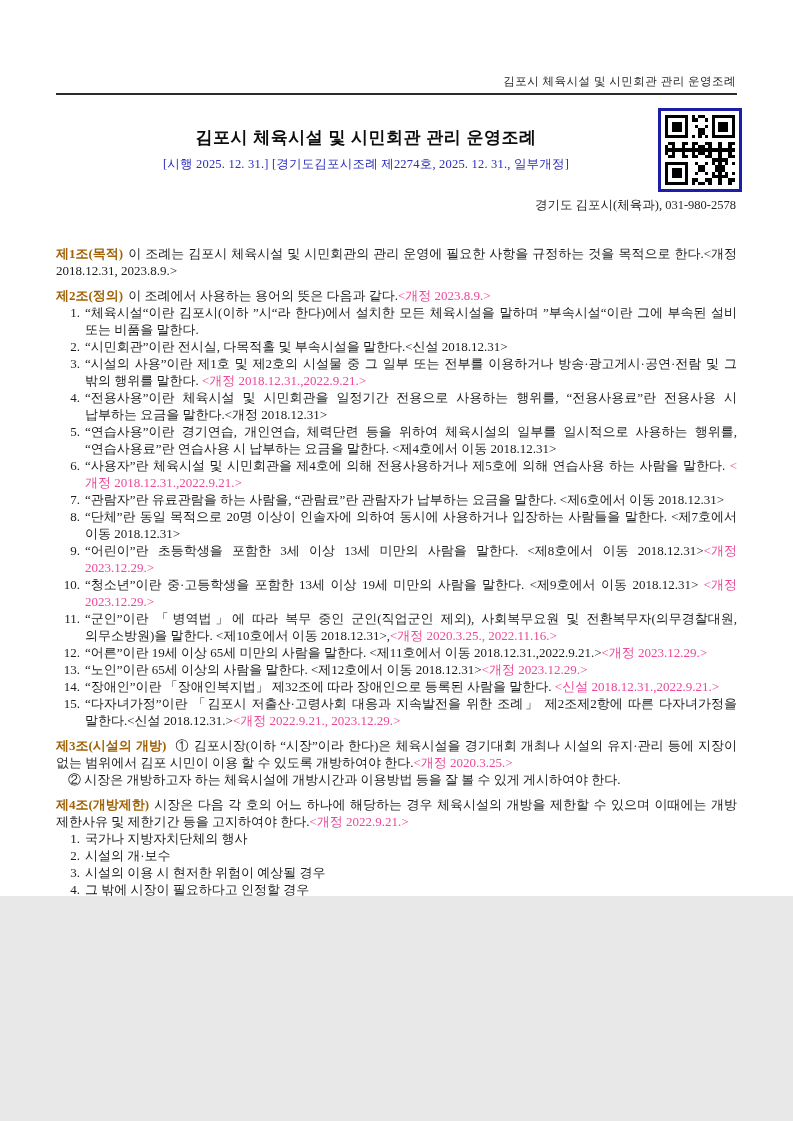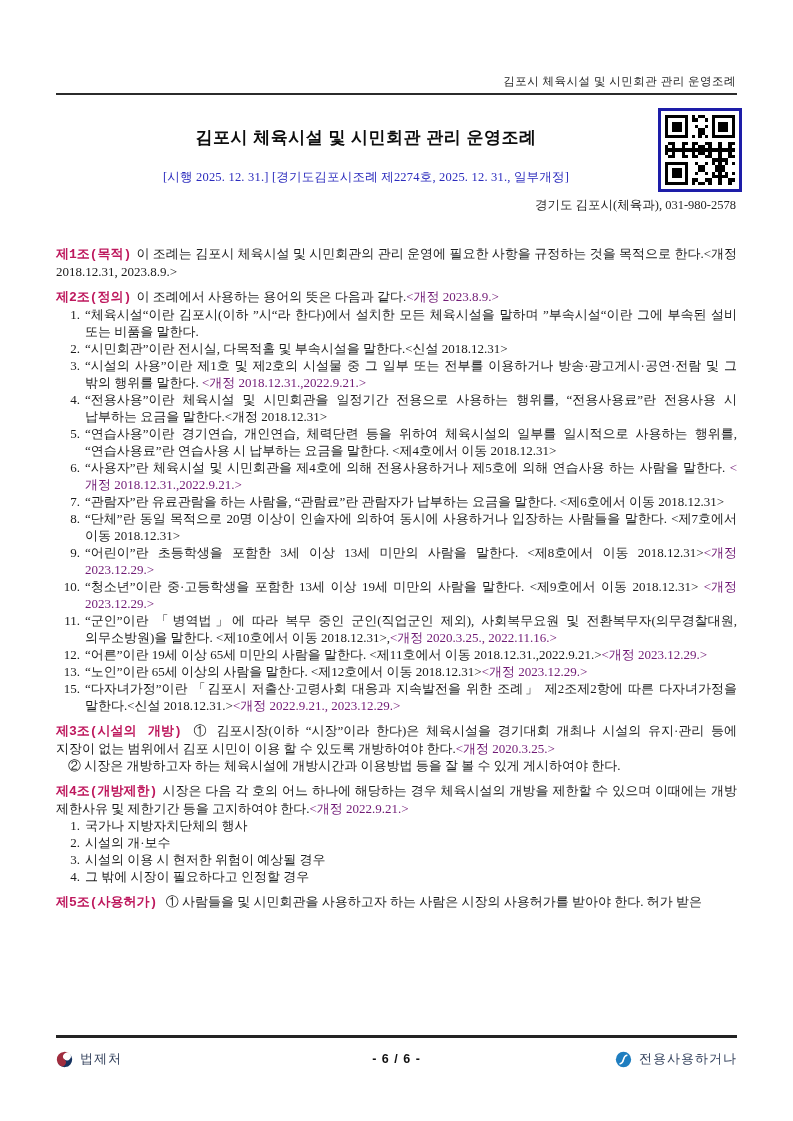--- a/index.html
+++ b/index.html
@@ -1,42 +1,42 @@
 <!DOCTYPE html>
 <html><head>
 <meta charset="utf-8">
 <style>
   html,body{margin:0;padding:0;background:#e8e8e8;}
-  .page{position:relative;width:793px;height:1121px;margin:0 auto;background:#ffffff;
+  .page{position:relative;width:793px;height:896px;margin:0 auto;background:#ffffff;
         font-family:"Liberation Serif","DejaVu Serif",serif;color:#1b1b1b;overflow:hidden;}
   
   .running-header{position:absolute;top:74px;left:56px;right:57px;text-align:right;
                   font-size:11.5px;letter-spacing:.5px;color:#1f1f1f;}
   .header-rule{position:absolute;top:93px;left:56px;right:56px;height:2px;background:#2b2b2b;}
   
   .qr-box{position:absolute;top:108px;right:51px;width:70px;height:70px;border:3px solid #1d1da8;
           background:#fff;padding:4px;}
   .qr-box svg{display:block;}
   
   .title-wrap{position:absolute;top:126px;left:56px;width:620px;text-align:center;}
   .doc-title{margin:0;font-family:"Liberation Sans","DejaVu Sans",sans-serif;
              font-size:17px;font-weight:bold;color:#0d0d0d;letter-spacing:.5px;}
-  .doc-subtitle{margin-top:20px;font-size:12.5px;color:#2b2bbd;letter-spacing:.2px;}
+  .doc-subtitle{margin-top:7px;font-size:12.5px;color:#2b2bbd;letter-spacing:.2px;}
   .contact{position:absolute;top:197px;left:49px;right:57px;text-align:right;font-size:12.5px;color:#1f1f1f;}
   
   .body{position:absolute;top:245px;left:56px;width:681px;font-size:13px;line-height:17px;}
   .article{margin:0 0 8px 0;}
   .article p{margin:0;}
   .lead{text-align:justify;word-break:keep-all;overflow-wrap:break-word;}
-  .art-h{font-family:Liberation Mono, monospace;font-weight:bold;margin-right:5px;color:#be185d;}
+  .art-h{font-family:Liberation Serif, serif;font-weight:bold;margin-right:5px;color:#a16207;}
   .item{display:flex;margin-left:2px;}
   .inum{flex:0 0 22px;text-align:right;margin-right:5px;white-space:pre;}
   .itext{flex:1;text-align:justify;word-break:keep-all;overflow-wrap:break-word;}
   .para{text-indent:12px;text-align:justify;word-break:keep-all;overflow-wrap:break-word;}
-  .seg-b{color:#701a75;}
+  .seg-b{color:#ec4899;}
   
   .footer-rule{position:absolute;top:1035px;left:56px;right:56px;height:2.5px;background:#232323;}
   .footer{position:absolute;top:1046px;left:56px;right:56px;height:26px;
           display:flex;align-items:center;justify-content:space-between;gap:44px;}
   .f-side{display:flex;align-items:center;gap:7px;font-size:13px;color:#33415c;letter-spacing:1px;}
   .f-center{font-family:"Liberation Sans","DejaVu Sans",sans-serif;font-weight:bold;
             font-size:12.5px;color:#111;letter-spacing:1px;
             position:absolute;left:0;right:0;text-align:center;pointer-events:none;}
   .logo-svg{display:block;}
 </style>
@@ -247,20 +247,24 @@
           </div>
           <div class="item">
             <span class="inum">12.</span>
             <span class="itext"><span class="seg-n">“어른”이란 19세 이상 65세 미만의 사람을 말한다. &lt;제11호에서 이동 2018.12.31.,2022.9.21.&gt;</span><span class="seg-b">&lt;개정 2023.12.29.&gt;</span></span>
           </div>
           <div class="item">
             <span class="inum">13.</span>
             <span class="itext"><span class="seg-n">“노인”이란 65세 이상의 사람을 말한다. &lt;제12호에서 이동 2018.12.31&gt;</span><span class="seg-b">&lt;개정 2023.12.29.&gt;</span></span>
           </div>
           <div class="item">
+            <span class="inum">14.</span>
+            <span class="itext"><span class="seg-n">“장애인”이란 「장애인복지법」 제32조에 따라 장애인으로 등록된 사람을 말한다. </span><span class="seg-b">&lt;신설 2018.12.31.,2022.9.21.&gt;</span></span>
+          </div>
+          <div class="item">
             <span class="inum">15.</span>
             <span class="itext"><span class="seg-n">“다자녀가정”이란 「김포시 저출산·고령사회 대응과 지속발전을 위한 조례」 제2조제2항에 따른 다자녀가정을 말한다.&lt;신설 2018.12.31.&gt;</span><span class="seg-b">&lt;개정 2022.9.21., 2023.12.29.&gt;</span></span>
           </div>
         </div>
   </section>
 
   <section class="article">
     <p class="lead"><b class="art-h">제3조(시설의 개방)</b><span class="lead-seg"><span class="seg-n"> ① 김포시장(이하 “시장”이라 한다)은 체육시설을 경기대회 개최나 시설의 유지·관리 등에 지장이 없는 범위에서 김포 시민이 이용 할 수 있도록 개방하여야 한다.</span><span class="seg-b">&lt;개정 2020.3.25.&gt;</span></span></p>
     <div class="blocks">
           <p class="para"><span class="seg-n">② 시장은 개방하고자 하는 체육시설에 개방시간과 이용방법 등을 잘 볼 수 있게 게시하여야 한다.</span></p>

